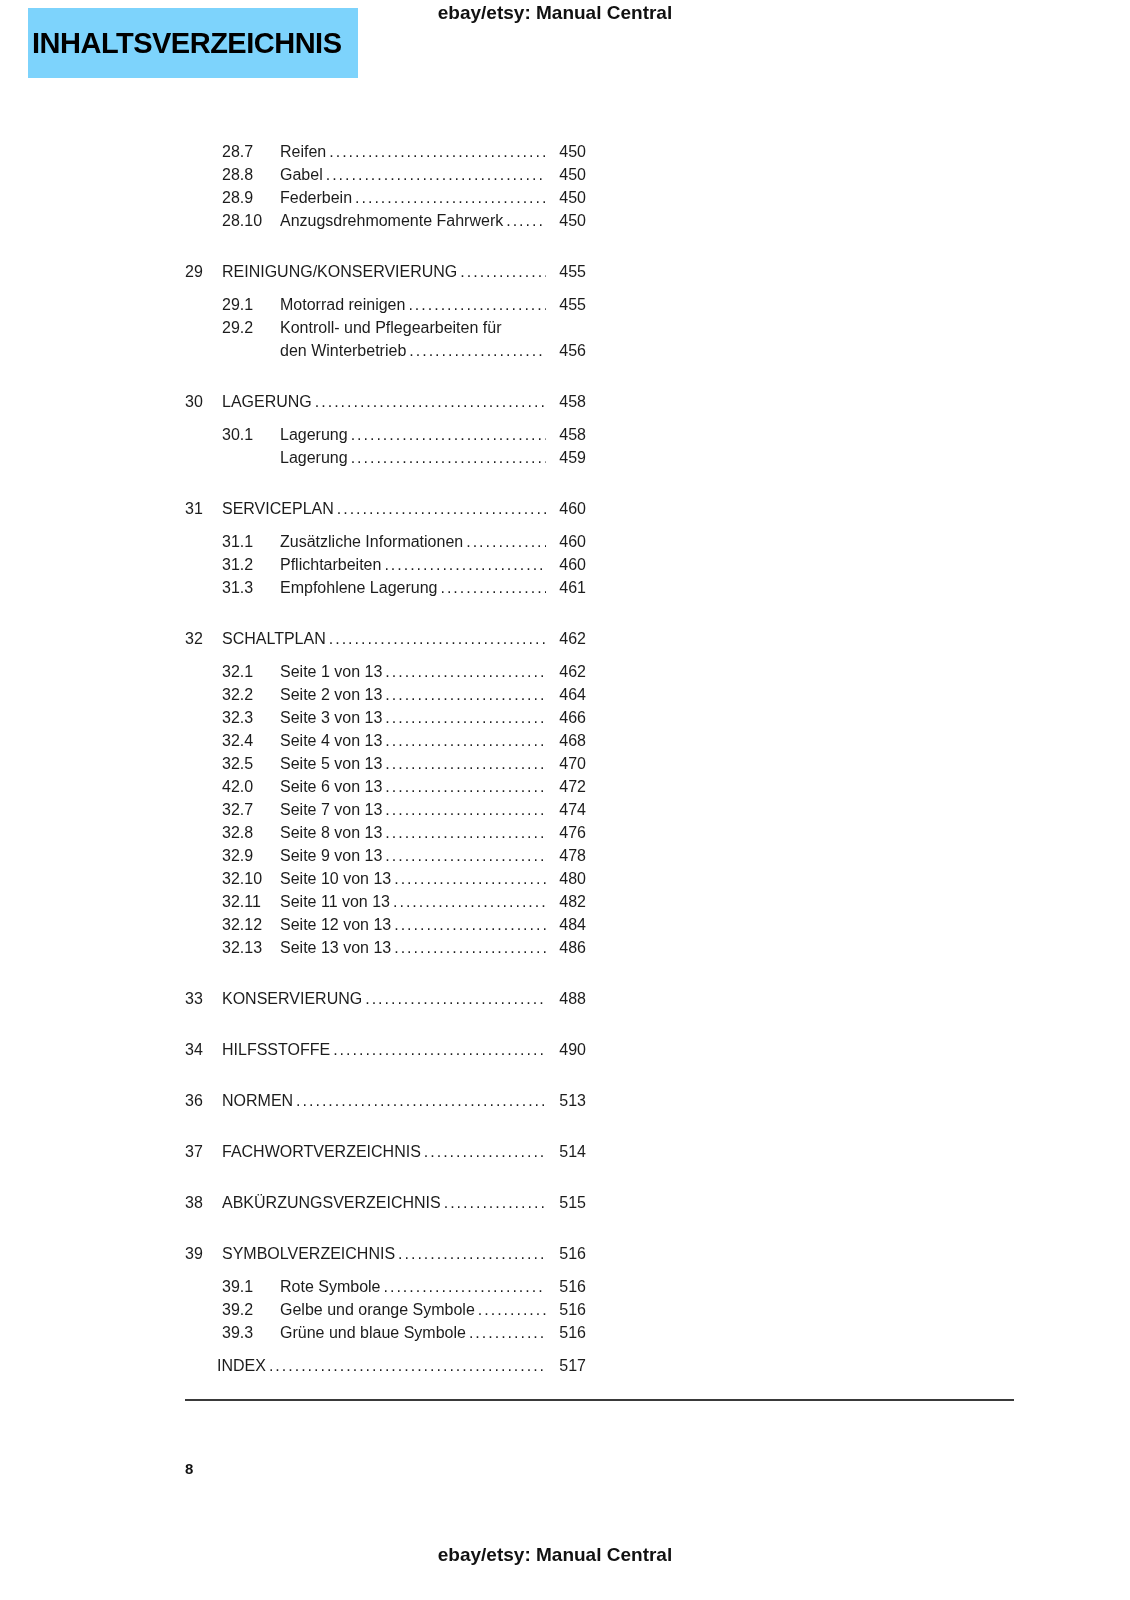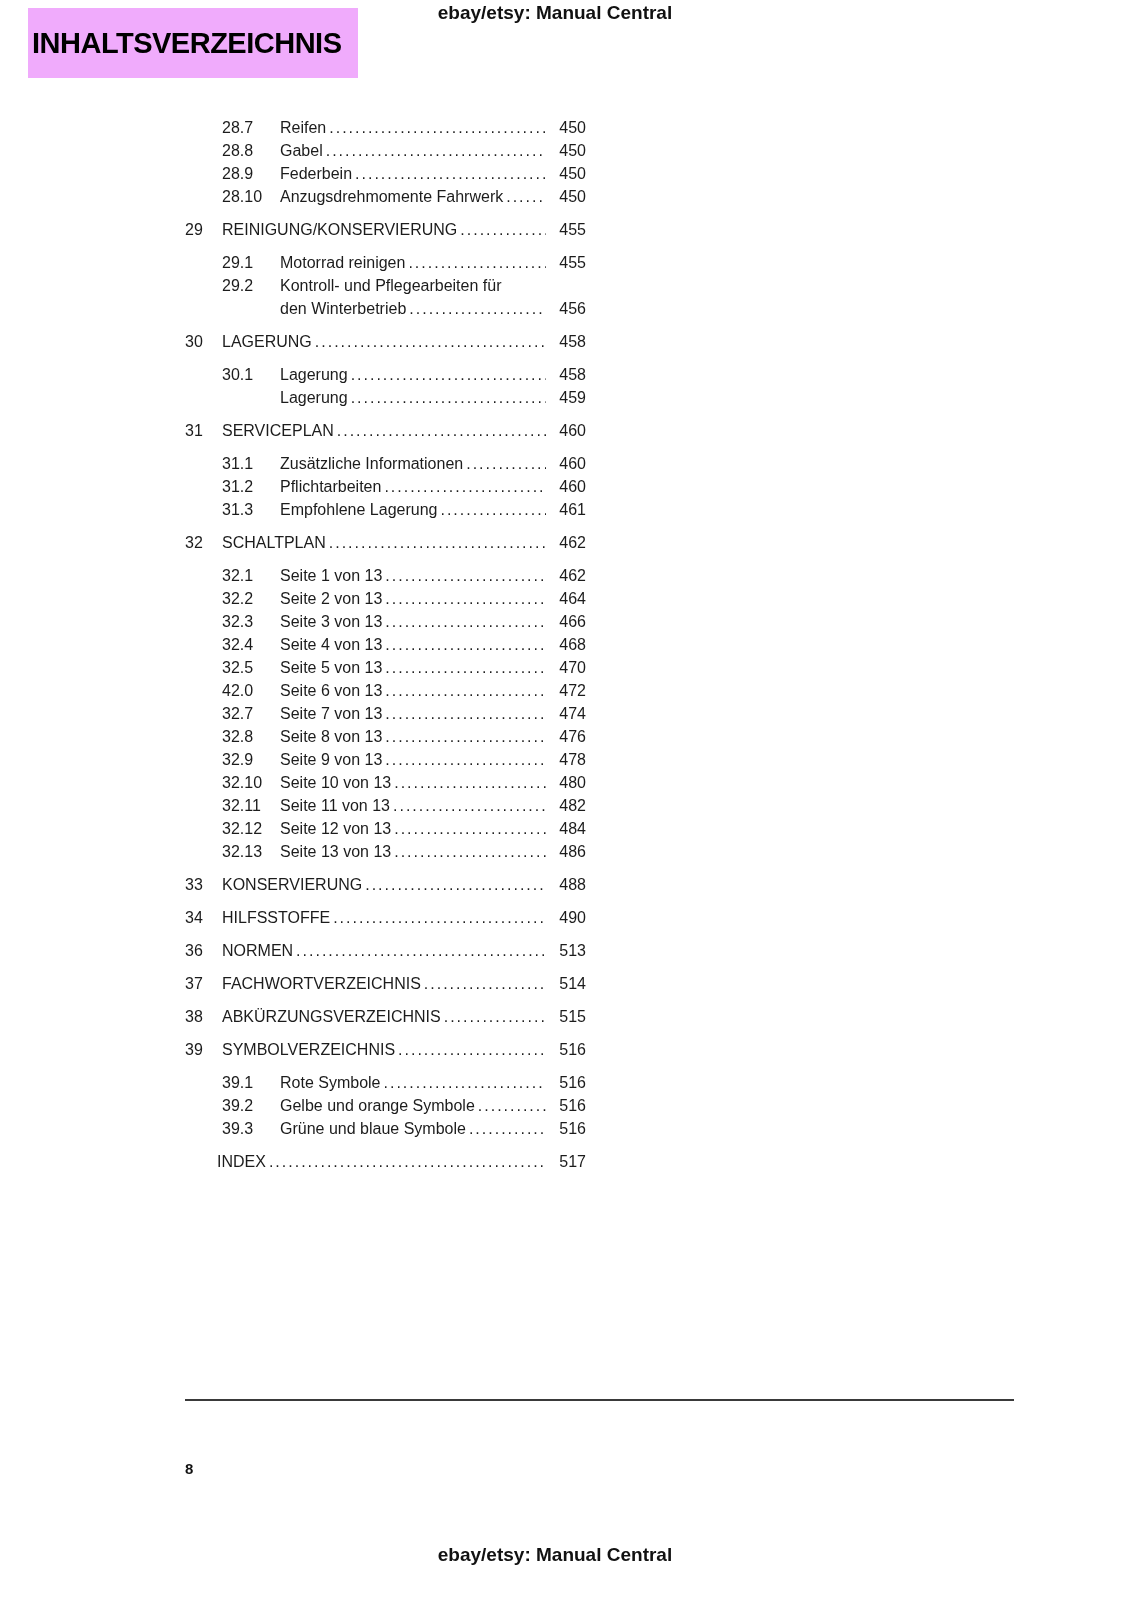--- a/index.html
+++ b/index.html
@@ -18,26 +18,26 @@
   .doc-header { top:2px; }
   .doc-footer { top:1544px; }
   .title-banner {
     position:absolute; left:28px; top:8px; width:330px; height:70px;
     background:#9c9c9c; display:flex; align-items:center;
   }
   .title-banner span {
     font-size:29px; font-weight:700; color:#000; padding-left:4px;
     letter-spacing:-0.5px; white-space:nowrap;
   }
-  .toc { position:absolute; left:185px; top:116px; width:401px; }
+  .toc { position:absolute; left:185px; top:140px; width:401px; }
   .toc-row {
     display:flex; align-items:baseline;
     font-size:16px; line-height:23px;
   }
-  .toc-row.chapter { margin-top:10px; margin-bottom:10px; }
+  .toc-row.chapter { margin-top:28px; margin-bottom:10px; }
   .toc-row.index { margin-top:10px;margin-left:32px; }
   .toc-row.chapter .num { width:37px; flex:none; }
   .toc-row.sub { padding-left:37px; }
   .toc-row.sub .num { width:58px; flex:none; }
   .toc-row.cont-line { padding-left:95px; }
   .toc-row .title { flex:none; white-space:nowrap; }
   .dots {
     flex:1 1 auto; overflow:hidden; white-space:nowrap;
     margin:0 4px 0 3px; min-width:10px;
   }
@@ -55,21 +55,21 @@
     font-size:15px; font-weight:700; color:#111;
   }
 </style>
 </head>
 <body>
 
 <div class="doc-header">
   <span>ebay/etsy: Manual Central</span>
 </div>
 
-<div class="title-banner" style="background: #f0abfc;">
+<div class="title-banner" style="background: #7dd3fc;">
   <span>INHALTSVERZEICHNIS</span>
 </div>
 
 <div class="toc">
     <div class="toc-row sub">
       <span class="num">28.7</span>
       <span class="title">Reifen</span>
       <span class="dots"></span>
       <span class="page">450</span>
     </div>

